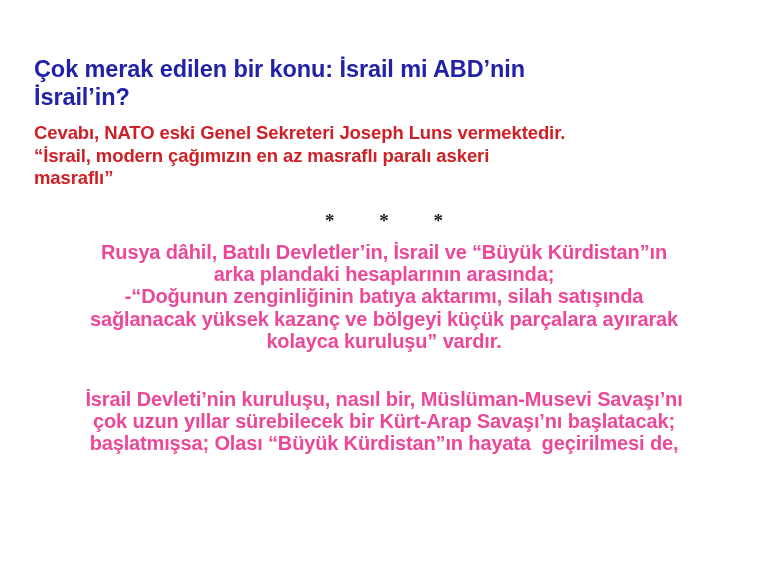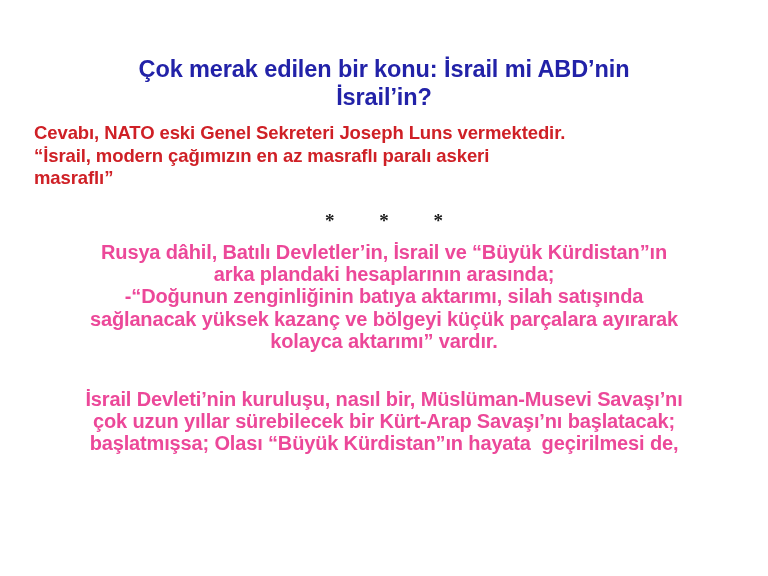--- a/index.html
+++ b/index.html
@@ -35,21 +35,21 @@
   }
 
   
   .title-block {
     margin-top: 56px;
     color: #2222a8;
     font-size: 23.5px;
     font-weight: bold;
     line-height: 27.5px;
     letter-spacing: -0.1px;
-    text-align: center;
+    text-align: left;
   }
   .title-block .line {
     display: block;
     white-space: pre-wrap;
   }
 
   
   .subtitle-block {
     margin-top: 11px;
     color: #cf2026;
@@ -117,21 +117,21 @@
 
     <div class="separator">*  *  *</div>
 
     <div class="body-block">
 
       <div class="paragraph">
         <span class="line">Rusya dâhil, Batılı Devletler’in, İsrail ve “Büyük Kürdistan”ın</span>
         <span class="line">arka plandaki hesaplarının arasında;</span>
         <span class="line">-“Doğunun zenginliğinin batıya aktarımı, silah satışında</span>
         <span class="line">sağlanacak yüksek kazanç ve bölgeyi küçük parçalara ayırarak</span>
-        <span class="line">kolayca aktarımı” vardır.</span>
+        <span class="line">kolayca kuruluşu” vardır.</span>
       </div>
 
       <div class="paragraph">
         <span class="line">İsrail Devleti’nin kuruluşu, nasıl bir, Müslüman-Musevi Savaşı’nı</span>
         <span class="line">çok uzun yıllar sürebilecek bir Kürt-Arap Savaşı’nı başlatacak;</span>
         <span class="line">başlatmışsa; Olası “Büyük Kürdistan”ın hayata  geçirilmesi de,</span>
       </div>
 
     </div>
 

